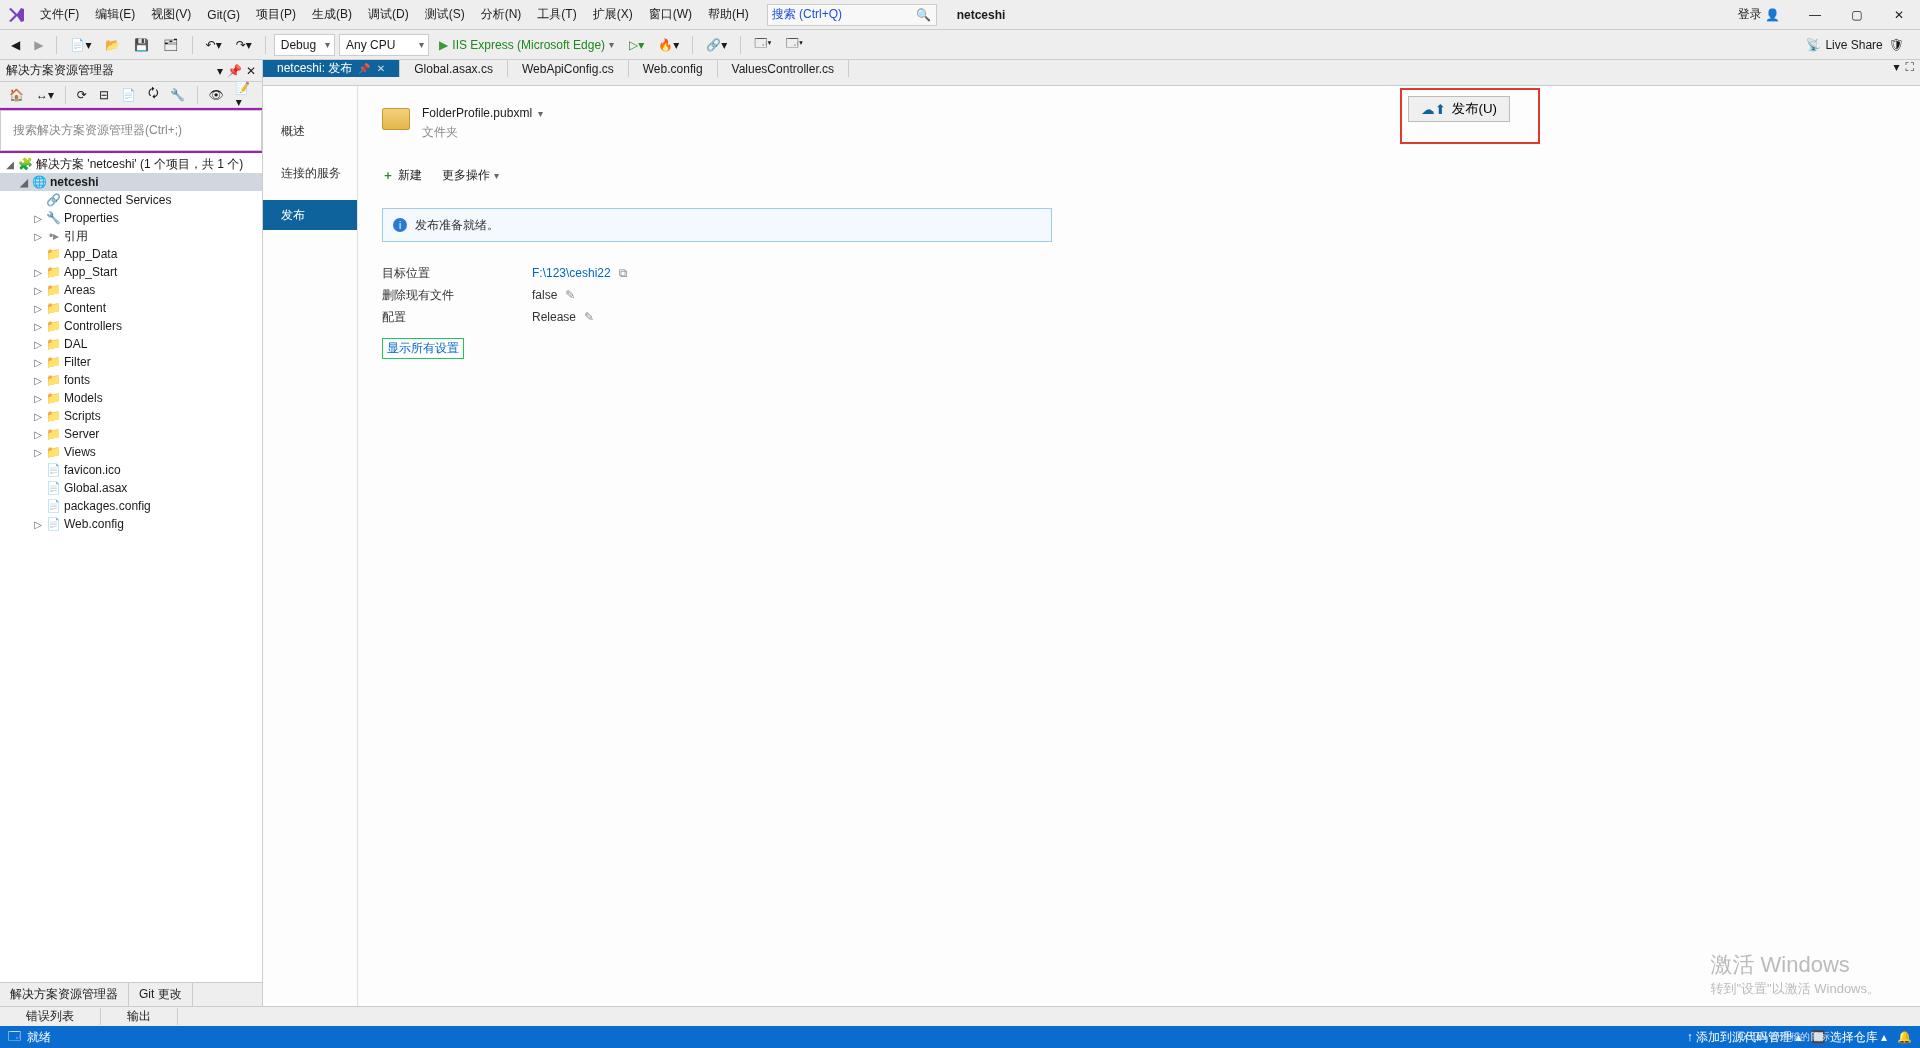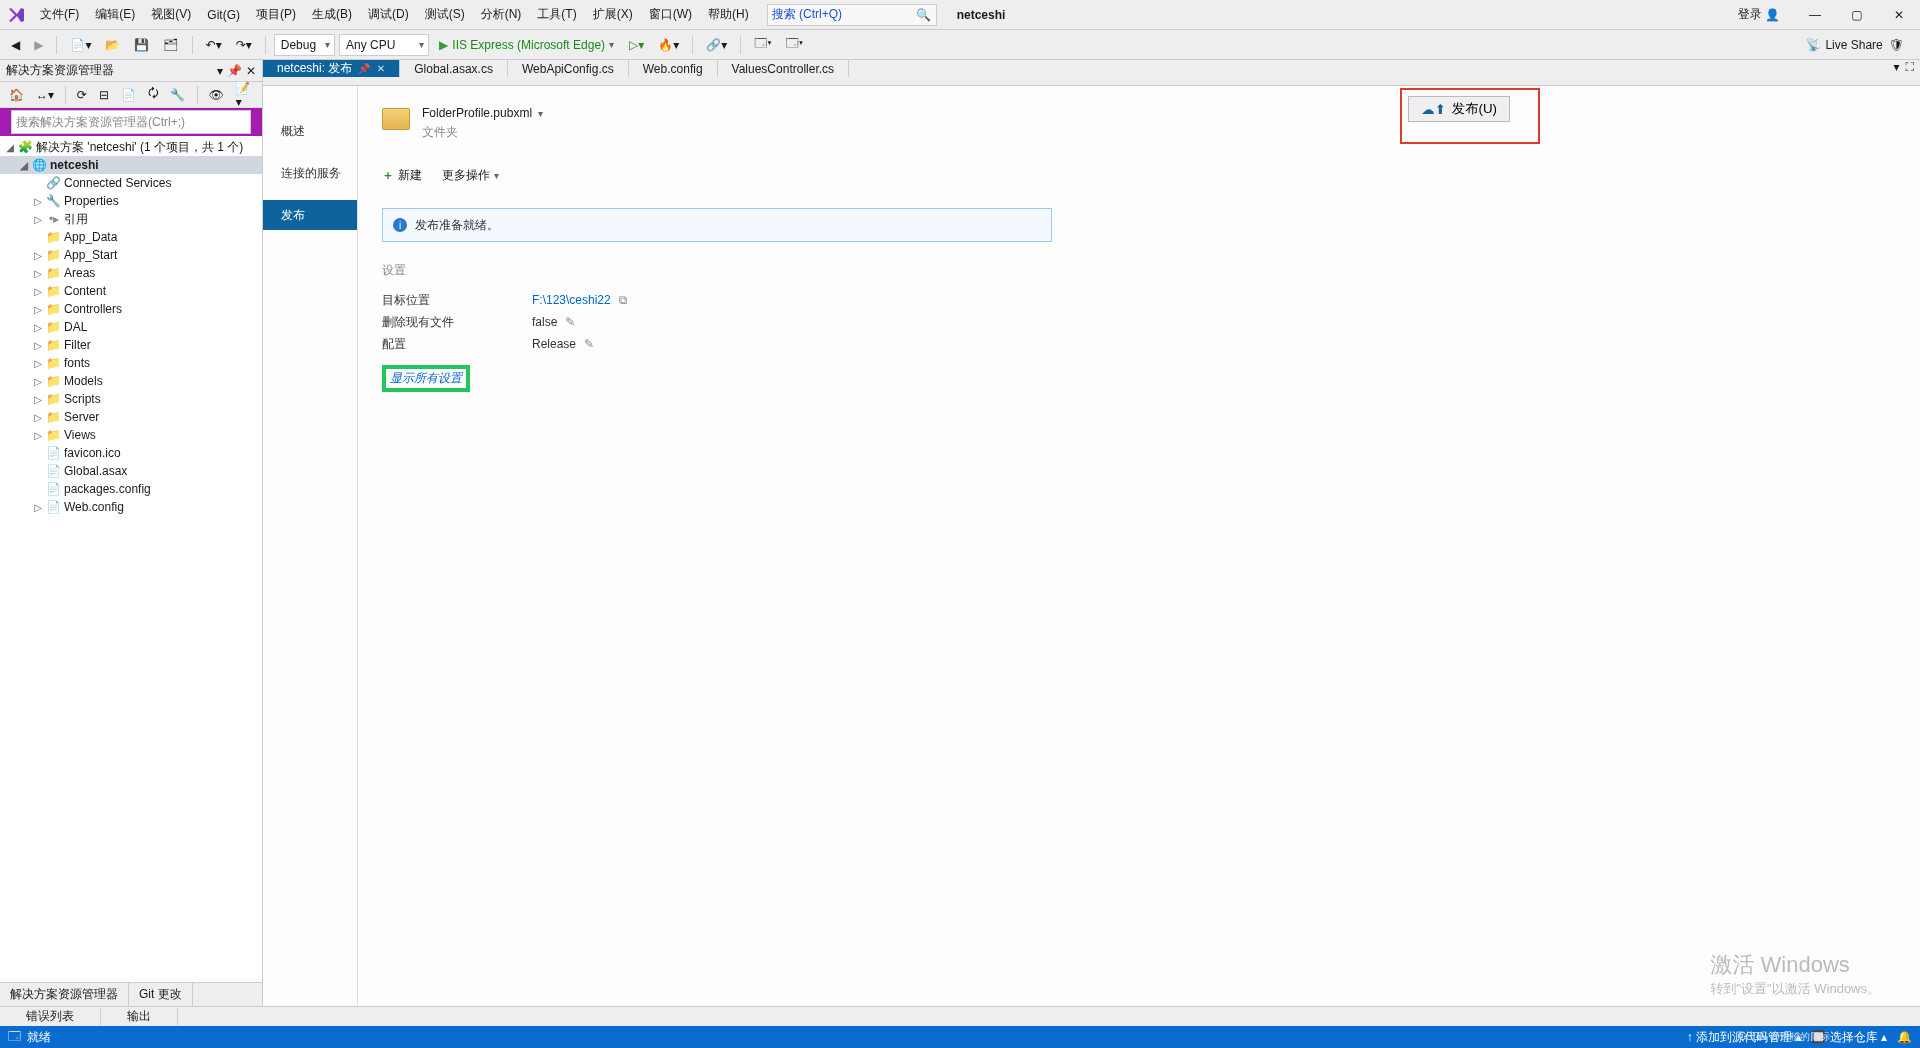--- a/index.html
+++ b/index.html
@@ -28,21 +28,21 @@
 
 
 .main { display:flex; height: calc(100% - 30px - 30px - 20px - 22px); }
 
 
 .solpanel { width: 263px; border-right: 1px solid #ccc; display:flex; flex-direction:column; background:#a21caf; }
 .solpanel-title { height:22px; background:#eee; display:flex; align-items:center; padding:0 6px; border-bottom:1px solid #ccc;}
 .solpanel-title .spacer{margin-left:auto; display:flex; gap:4px;}
 .solpanel-tools { height:26px; display:flex; align-items:center; padding:0 4px; gap:2px; border-bottom:1px solid #ddd; background:#eee;}
 .solpanel-tools .tb-btn{height:20px;}
-.solpanel-search { height:24px; margin:2px 11px; border:1px solid #ccc; background:#fff; padding:0 4px; color:#888; display:flex; align-items:center;}
+.solpanel-search { height:41px; margin:2px 0; border:1px solid #ccc; background:#fff; padding:0 12px; color:#888; display:flex; align-items:center;}
 .tree { flex:1; overflow:auto; background:#fff; padding:2px 0;}
 .tree-row { display:flex; align-items:center; height:18px; padding-left:4px; white-space:nowrap;}
 .tw { display:inline-block; width:12px; text-align:center; color:#666; font-size:10px;}
 .tree-ic { width:16px; height:14px; margin:0 2px; display:inline-flex; align-items:center; justify-content:center;}
 .ic-folder{ color:#d8a54a;}
 .ic-proj{ color:#5a8f3a;}
 .ic-sol{ color:#6a2fa3;}
 .ic-wrench{ color:#666;}
 .ic-file{ color:#888;}
 .tree-sel { background:#d0d7de;}
@@ -80,21 +80,21 @@
 .info-bar { margin-top:24px; width:670px; border:1px solid #9ecaed; background:#f3f9ff; height:34px; display:flex; align-items:center; padding:0 10px; gap:8px; color:#333;}
 .info-bar .i{ width:14px; height:14px; border-radius:50%; background:#2a7ad1; color:#fff; font-size:10px; display:flex; align-items:center; justify-content:center;}
 
 .settings-block{ margin-top:20px;}
 .settings-title{ color:#888; margin-bottom:10px;}
 .kv { display:flex; align-items:center; height:22px;}
 .kv .k{ width:150px; color:#333;}
 .kv .v{ color:#333;}
 .kv .v.link{ color:#0066cc;}
 .kv .ico{ margin-left:8px; color:#888; font-size:12px;}
-.show-all{ margin-top:10px; display:inline-block; border:4px solid #22c55e; padding:1px 4px; color:#0066cc;font-style:italic;}
+.show-all{ margin-top:10px; display:inline-block; border:1px solid #22c55e; padding:1px 4px; color:#0066cc;}
 
 
 .bottom-tabs { height:20px; background:#eee; border-top:1px solid #ccc; display:flex; align-items:center;}
 .bottom-tabs .bt{ padding:0 26px; border-right:1px solid #ccc;}
 .statusbar { height:22px; background:#0a6cce; color:#fff; display:flex; align-items:center; padding:0 8px;}
 .statusbar .sb-left{ display:flex; align-items:center; gap:6px;}
 .statusbar .sb-right{ margin-left:auto; display:flex; align-items:center; gap:10px;}
 
 
 .watermark { position:fixed; right:40px; bottom:50px; color:#bbb; pointer-events:none; text-align:left;}
@@ -405,21 +405,20 @@
             <span>更多操作</span>
           </div>
         </div>
 
         <div class="info-bar">
           <span class="i">i</span>
           <span>发布准备就绪。</span>
         </div>
 
         <div class="settings-block">
-          <div class="settings-title">设置</div>
           <div id="settings-rows">
               <div class="kv">
                 <div class="k">目标位置</div>
                 <div class="v link">F:\123\ceshi22</div>
                 <span class="ico">⧉</span>
               </div>
               <div class="kv">
                 <div class="k">删除现有文件</div>
                 <div class="v">false</div>
                 <span class="ico">✎</span>

